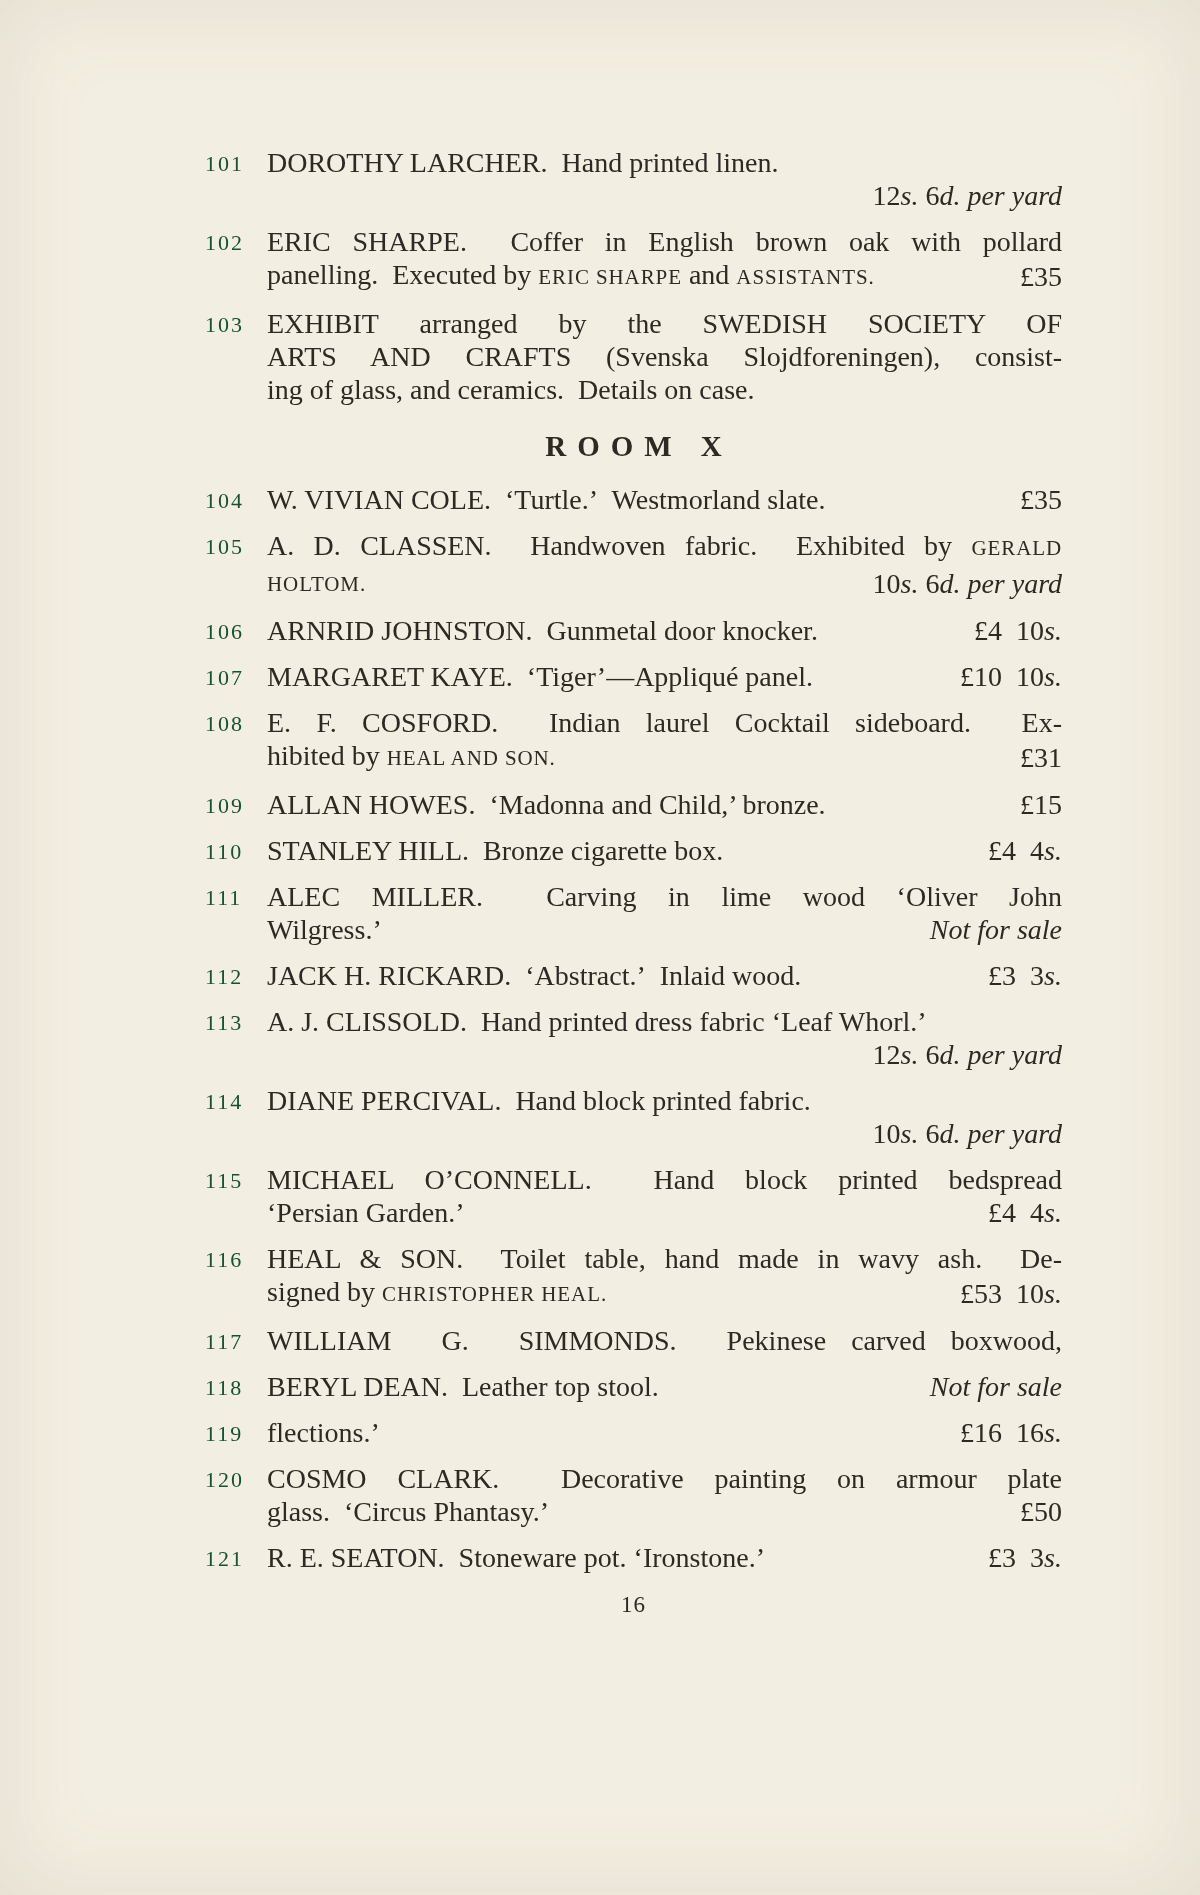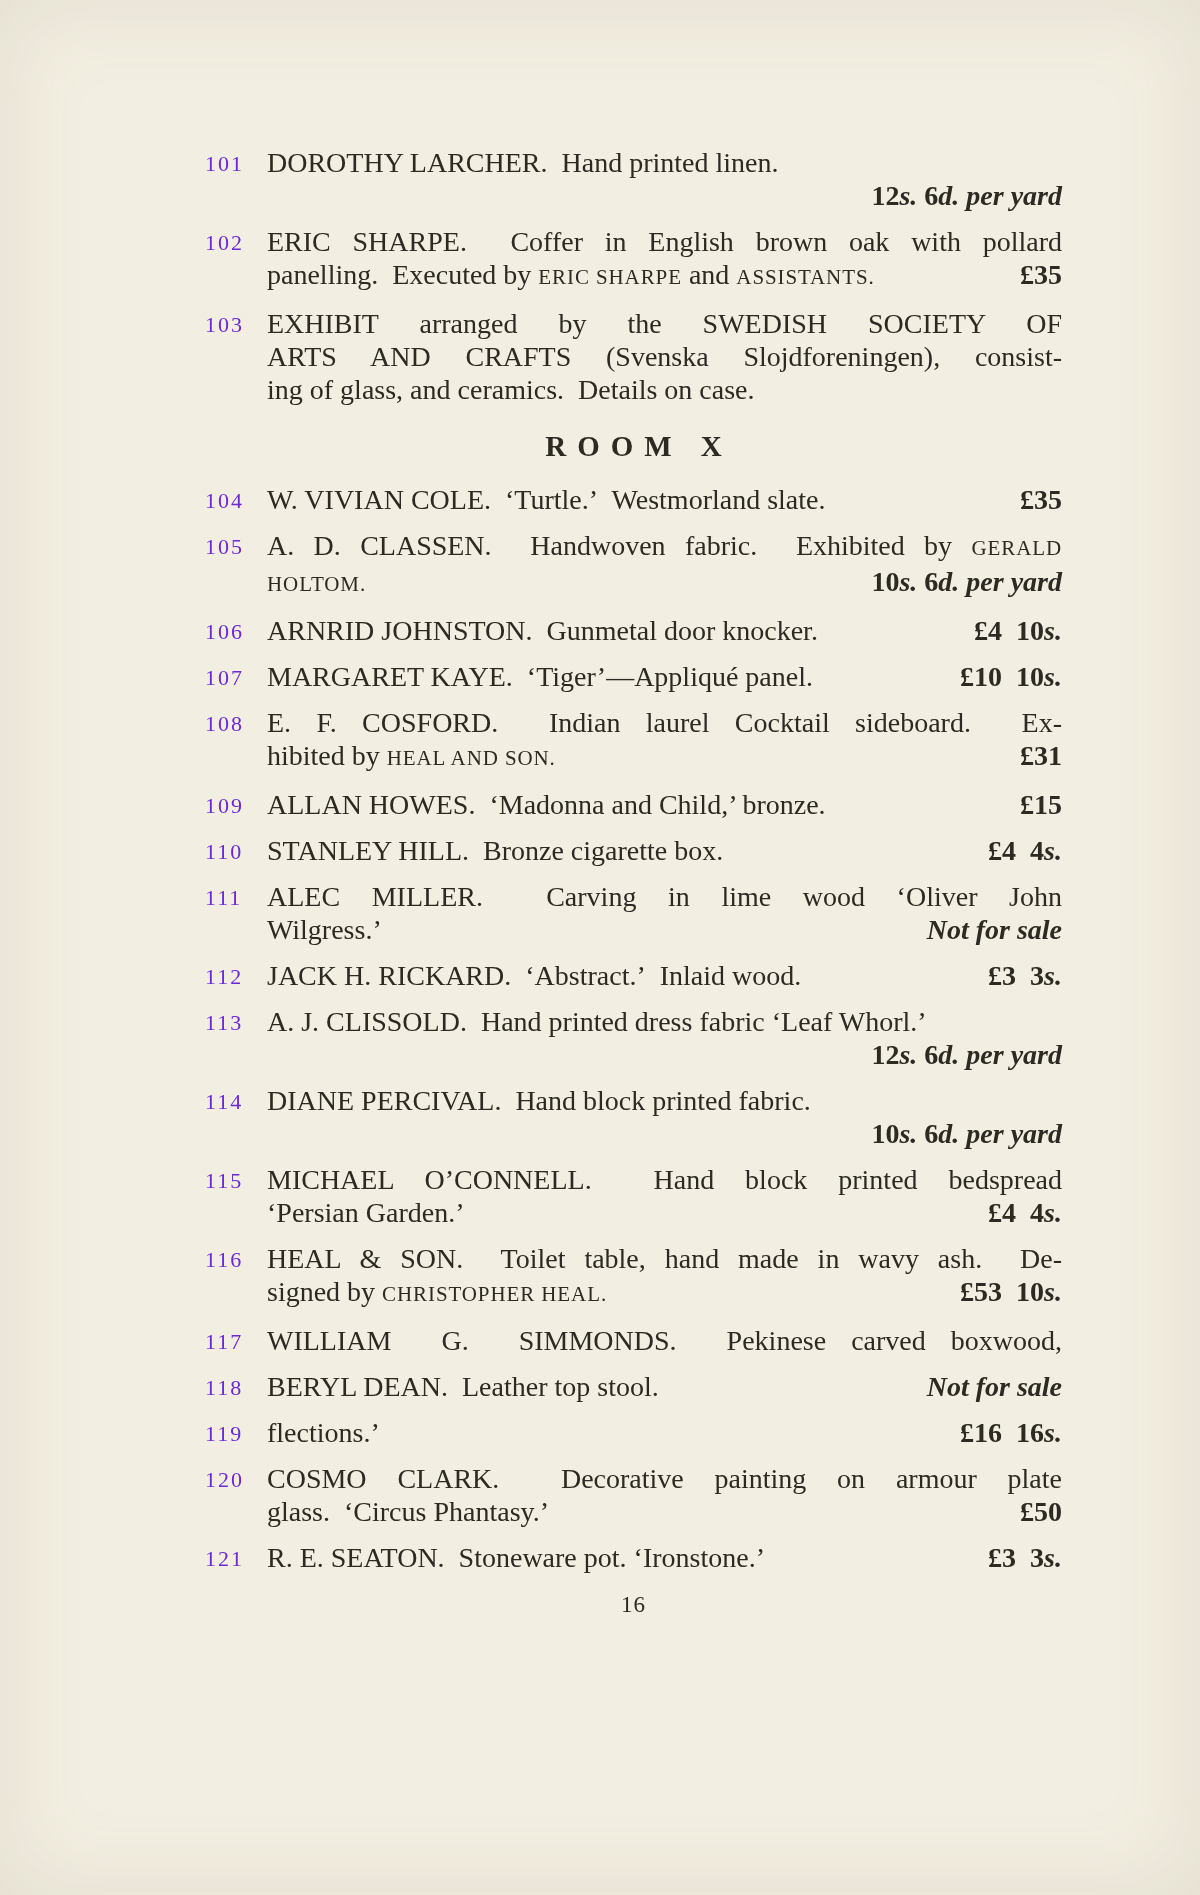--- a/index.html
+++ b/index.html
@@ -11,28 +11,28 @@
     font-family:"Liberation Serif","DejaVu Serif",serif;
   }
   .page::after{
     content:"";position:absolute;inset:0;pointer-events:none;
     box-shadow:inset 0 0 90px rgba(120,105,80,0.12);
   }
   .content{position:absolute;left:205px;top:146px;width:857px;}
   .entry{display:flex;margin-bottom:13px;}
   .num{
     width:62px;flex:none;font-size:22px;letter-spacing:2px;padding-top:5px;
-    color:#6d28d9;
+    color:#14532d;
   }
   .body{flex:1;min-width:0;}
   .line{font-size:28px;line-height:33px;}
   .line.j{text-align:justify;text-align-last:justify;}
-  .line.flex{display:flex;justify-content:space-between;align-items:flex-start;}
+  .line.flex{display:flex;justify-content:space-between;align-items:center;}
   .line.flex .lt{flex:0 1 auto;}
-  .price{white-space:nowrap;margin-left:14px;font-weight:bold;}
+  .price{white-space:nowrap;margin-left:14px;}
   .r-only{text-align:right;}
   .sc{font-size:0.75em;letter-spacing:0.9px;}
   .i{font-style:italic;}
   .room-heading{
     font-size:29px;font-weight:bold;text-align:center;
     letter-spacing:11px;text-indent:11px;margin:24px 0 20px 0;
   }
   .page-number{
     text-align:center;font-size:23px;margin-top:18px;letter-spacing:1px;
   }

